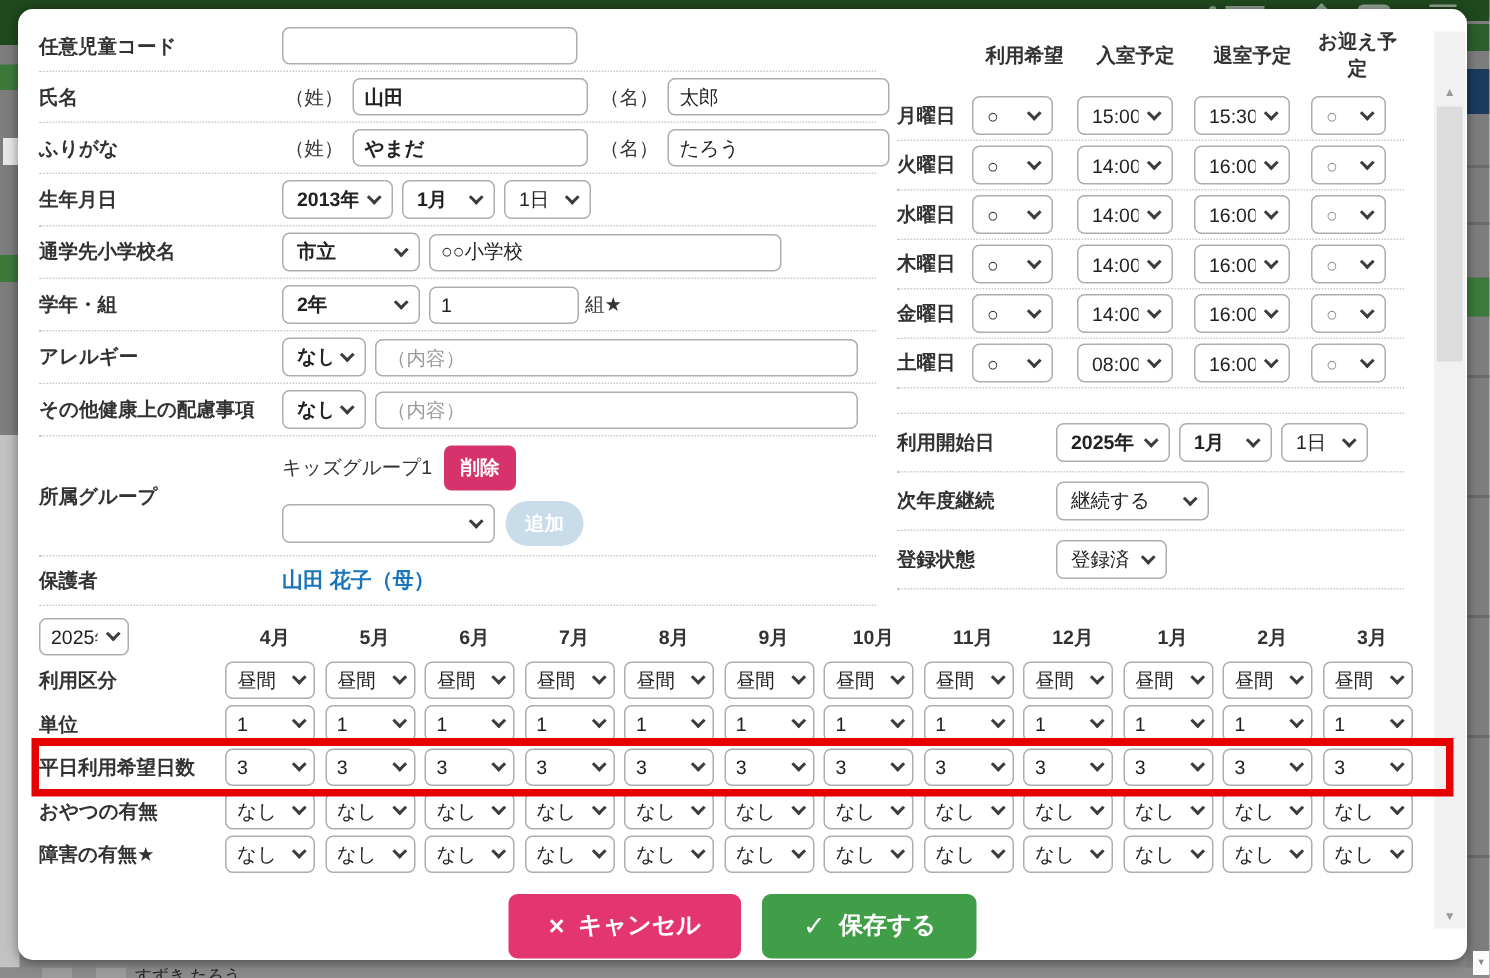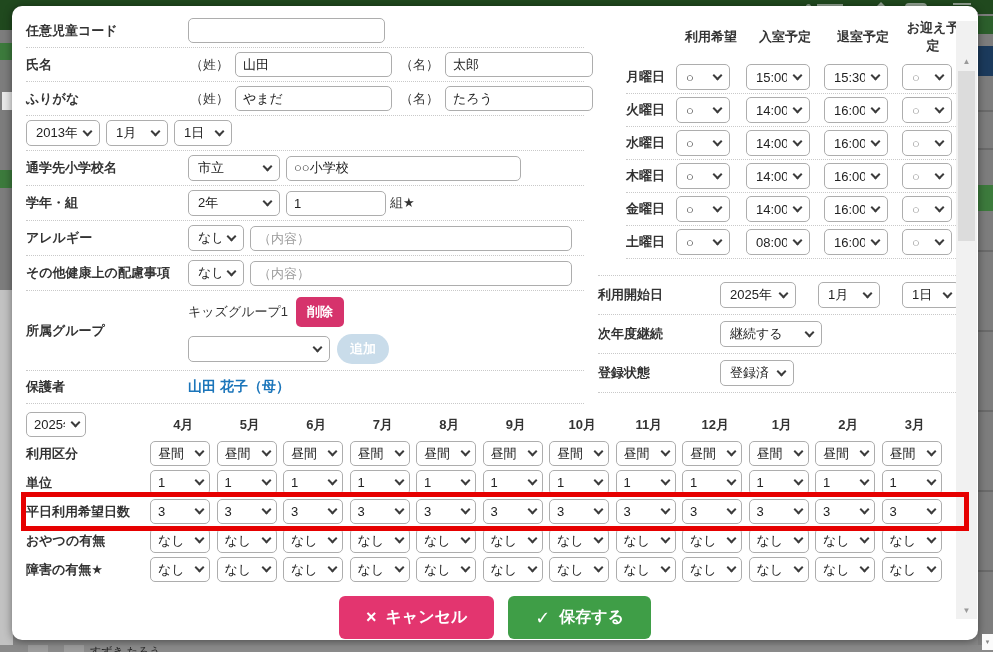--- a/index.html
+++ b/index.html
@@ -47,42 +47,42 @@
   .suffix { font-size:13px; color:#333; margin-left:4px; }
 
   .inp { border:1px solid #adadad; border-radius:5px; height:25px; padding:0 7px; font-size:13px; color:#222; font-family:inherit; background:#fff; }
   .inp::placeholder { color:#9b9b9b; }
 
   .sel { display:inline-flex; align-items:center; justify-content:space-between; border:1px solid #adadad; border-radius:5px; height:26px; padding:0 8px 0 9px; font-size:13px; color:#222; background:#fff; flex-shrink:0; }
   .sv { white-space:nowrap; overflow:hidden; }
   .chev { width:7px; height:7px; border-right:2px solid #3c3c3c; border-bottom:2px solid #3c3c3c; transform:rotate(45deg); margin:-4px 0 0 7px; flex-shrink:0; }
   .dim .sv { color:#8a8a8a; }
 
-  .gap6 { margin-right:6px; }
+  .gap6 { margin-right:6px;font-weight:bold; }
   .w56{width:56px} .w58{width:58px} .w62{width:62px} .w74{width:74px} .w76{width:76px}
   .w92{width:92px} .w93{width:93px} .w100{width:100px} .w102{width:102px} .w142{width:142px}
   .w148{width:148px} .w157{width:157px} .w197{width:197px} .w235{width:235px} .w322{width:322px} .w385{width:385px}
 
   .grp-wrap { display:flex; flex-direction:column; gap:7px; padding:2px 0; }
   .grp-line { display:flex; align-items:center; }
   .grp-name { font-size:13px; color:#333; margin-right:8px; }
   .btn-del { background:#d6336c; color:#fff; border:none; border-radius:5px; font-size:13px; font-weight:bold; padding:6px 11px; font-family:inherit; }
   .btn-add { background:#c9dcea; color:#fff; border:none; border-radius:15px; font-size:13px; font-weight:bold; padding:6px 13px; margin-left:7px; font-family:inherit; }
   .link { color:#1b75ba; font-weight:bold; font-size:14px; text-decoration:none; }
 
   
-  .wk-head, .wk-row { display:grid; grid-template-columns:50px 70px 78px 78px 62px; align-items:center;margin-left:28px; }
+  .wk-head, .wk-row { display:grid; grid-template-columns:50px 70px 78px 78px 62px; align-items:center; }
   .wk-head { padding:5px 0 6px 0; }
   .wk-head span { font-weight:bold; font-size:13px; color:#333; text-align:center; }
   .wk-row { border-bottom:1px dotted #c9c9c9; padding:3px 0; min-height:32px; }
   .wk-label { font-weight:bold; font-size:13px; color:#333; }
   .w54s{width:54px} .w64s{width:64px} .w50s{width:50px}
 
   .set-block { margin-top:16px; }
-  .set-row { display:flex; align-items:center; border-bottom:1px dotted #c9c9c9; padding:6px 0; min-height:38px;gap:16px; }
+  .set-row { display:flex; align-items:center; border-bottom:1px dotted #c9c9c9; padding:6px 0; min-height:38px; }
   .set-row:first-child { border-top:1px dotted #c9c9c9; }
   .set-label { width:106px; flex-shrink:0; font-weight:bold; font-size:13px; color:#333; }
 
   
   .monthly { margin-top:6px; }
   .mrow { display:grid; grid-template-columns:124px repeat(12, 66.5px); align-items:center; padding:2px 0; }
   .mrow .mlabel { font-weight:bold; font-size:13px; color:#333; }
   .mrow .mhead { font-weight:bold; font-size:13px; color:#333; text-align:center; }
   .mrow .sel { width:60px; height:25px; padding:0 6px 0 7px; }
   .mrow.hl { box-shadow:0 0 0 5px #e60000; position:relative; z-index:5; }
@@ -160,20 +160,21 @@
 
       <div class="frow">
         <span class="flabel">ふりがな</span>
         <span class="paren">（姓）</span>
         <input class="inp w157 gap6" value="やまだ" style="">
         <span class="paren">（名）</span>
         <input class="inp w148" value="たろう" style="">
       </div>
 
       <div class="frow">
+        <span class="flabel">生年月日</span>
         <span class="sel w74 gap6">
             <span class="sv">2013年</span>
             <span class="chev"></span>
           </span>
         <span class="sel w62 gap6">
             <span class="sv">1月</span>
             <span class="chev"></span>
           </span>
         <span class="sel w58">
             <span class="sv">1日</span>

